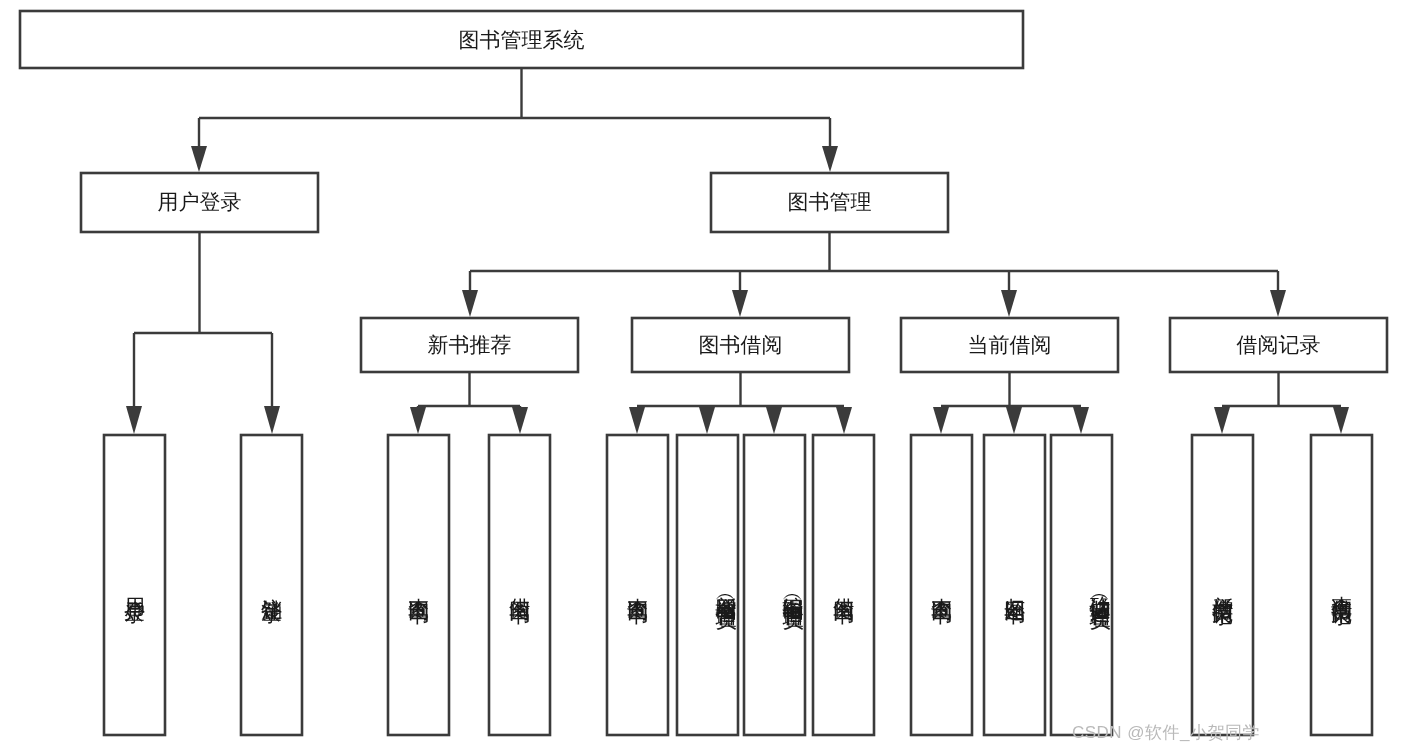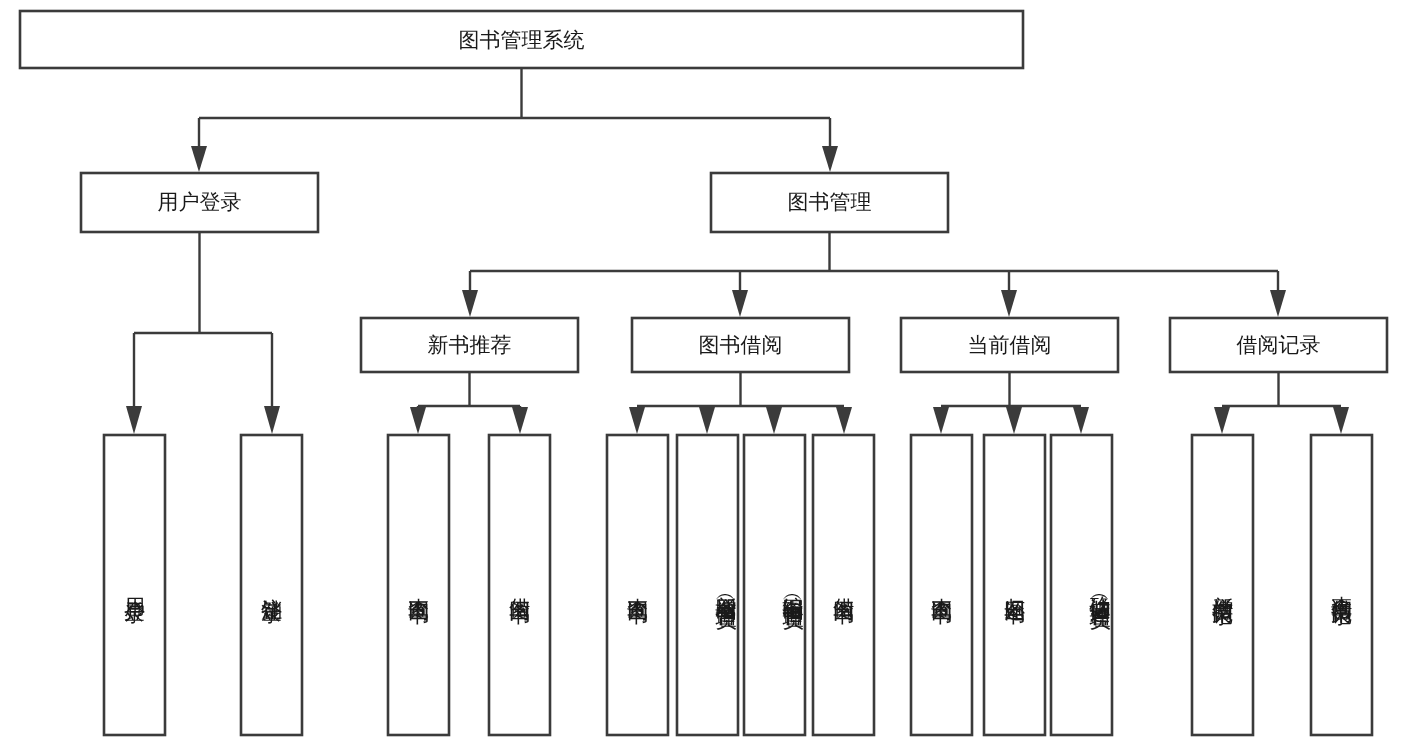--- a/index.html
+++ b/index.html
@@ -220,14 +220,15 @@
   <div class="vlabel center" style="left:911px; top:435px; width:61px; height:300px;">查询图书</div>
 
   <div class="vlabel center" style="left:984px; top:435px; width:61px; height:300px;">归还图书</div>
 
   <div class="vlabel" style="left:1051px; top:441px; width:61px; height:294px;">确认归还（管理员）</div>
 
   <div class="vlabel center" style="left:1192px; top:435px; width:61px; height:300px;">新增借阅记录</div>
 
   <div class="vlabel center" style="left:1311px; top:435px; width:61px; height:300px;">查询借阅记录</div>
 
+  <div class="watermark">CSDN @软件_小贺同学</div>
 
 </div>
 
 </body></html>

